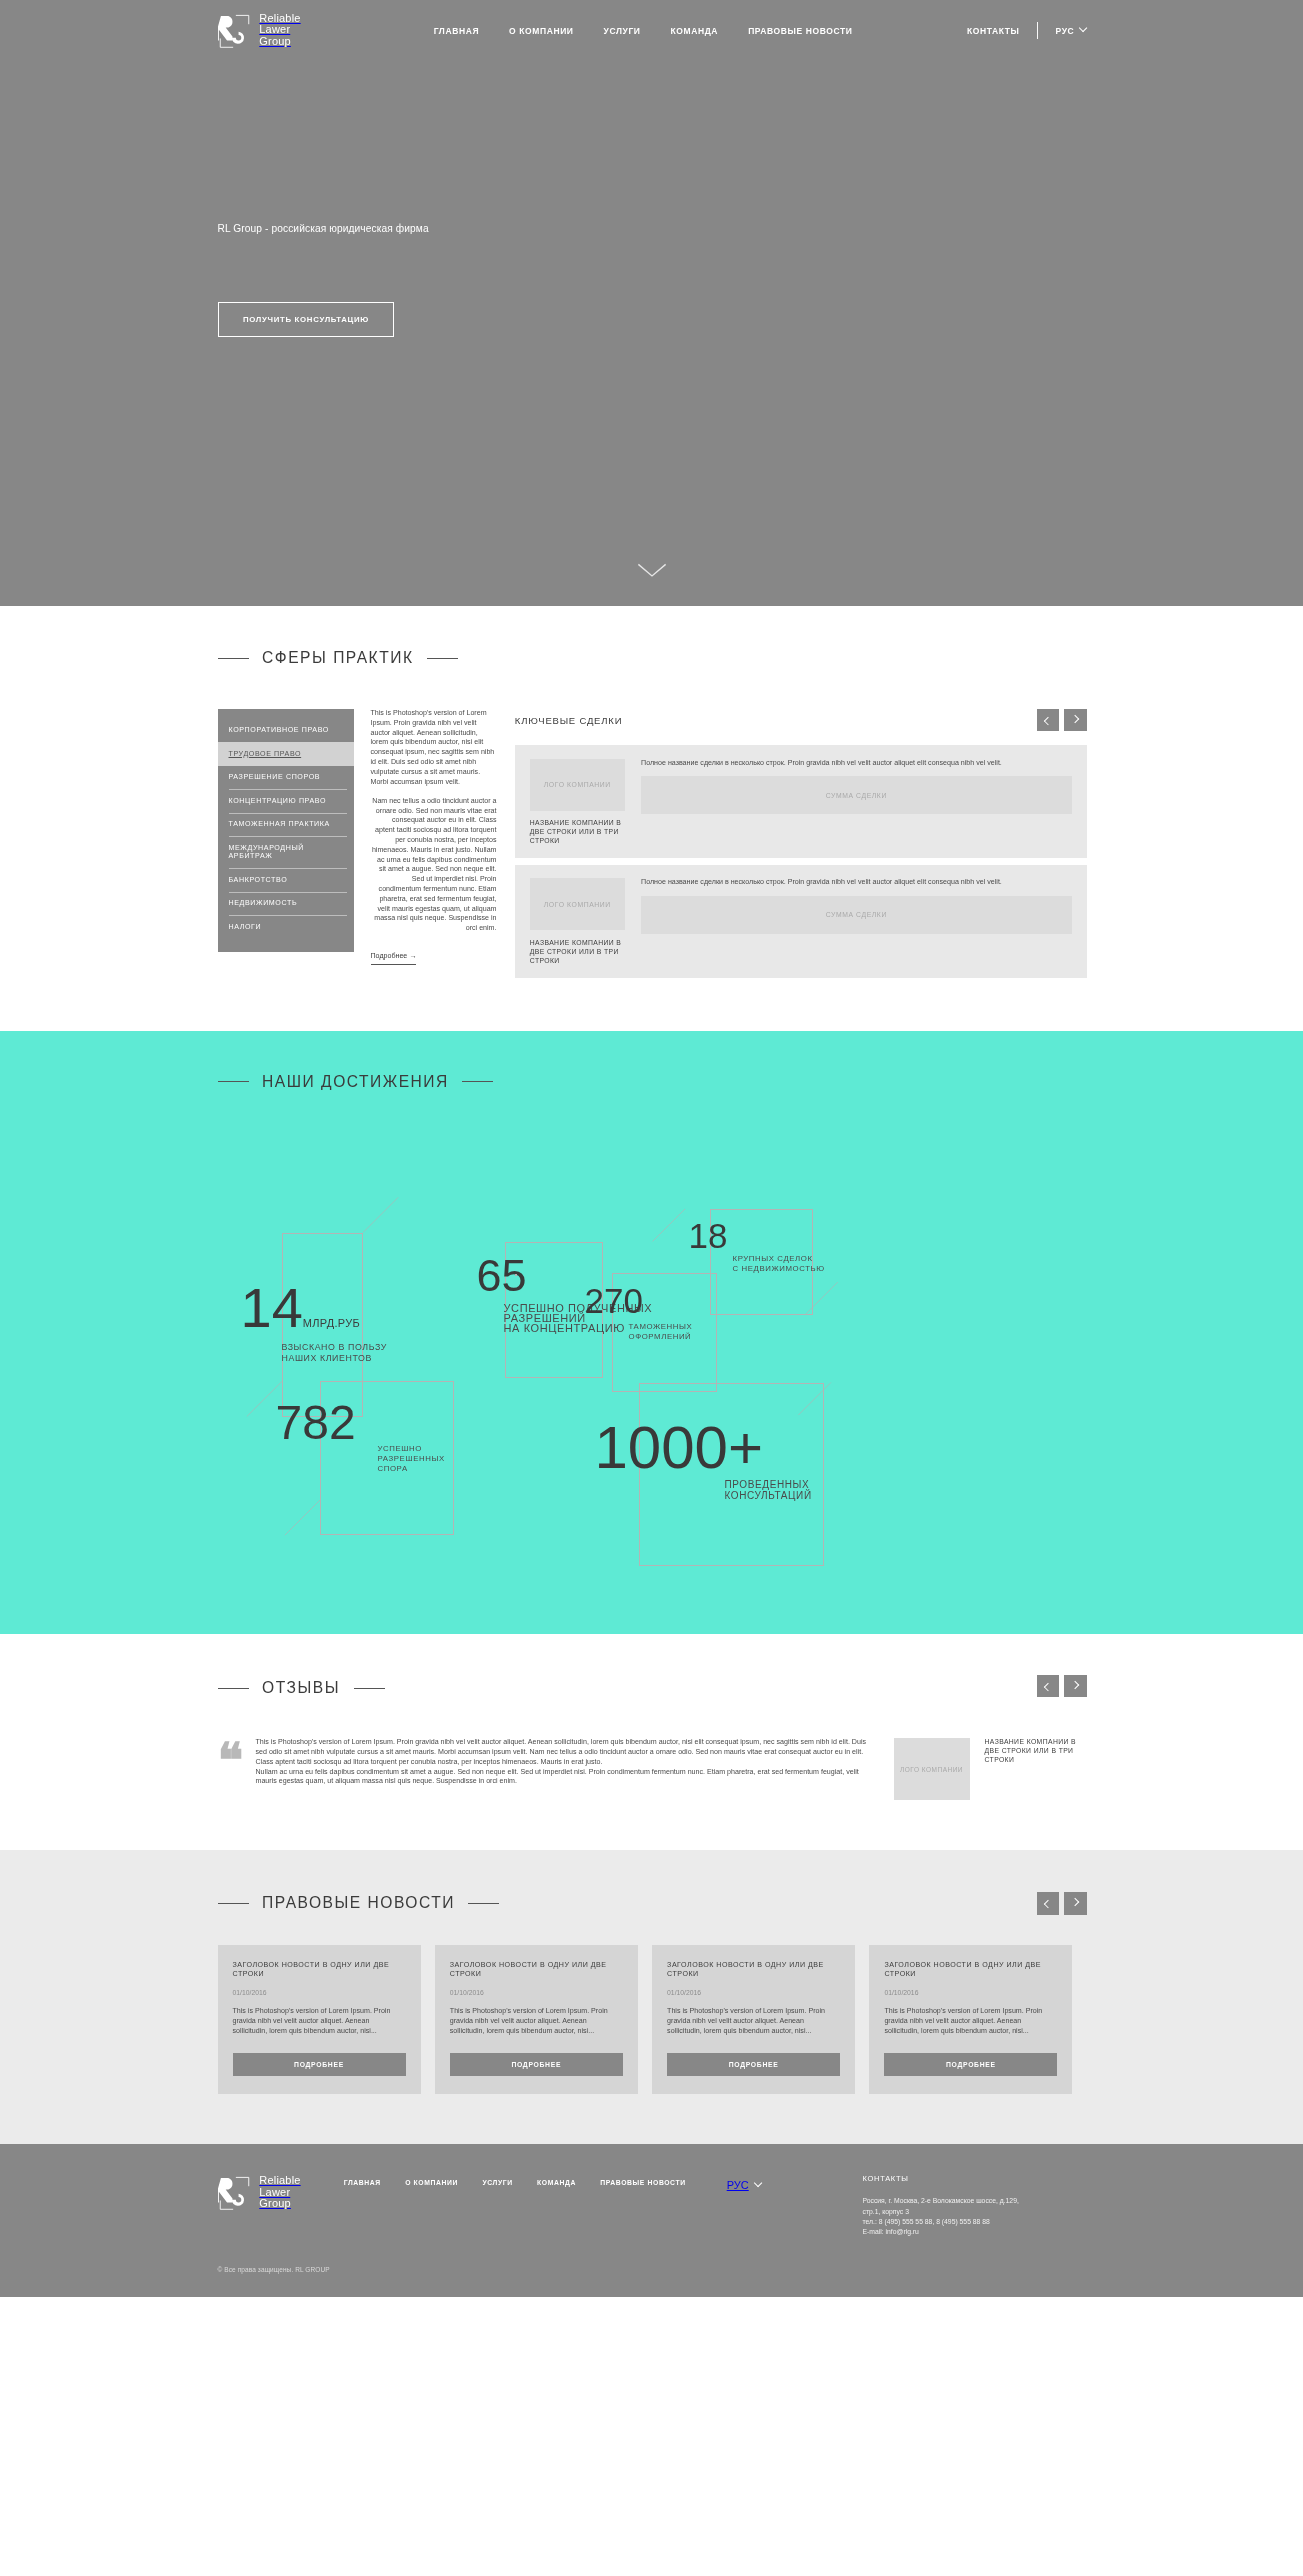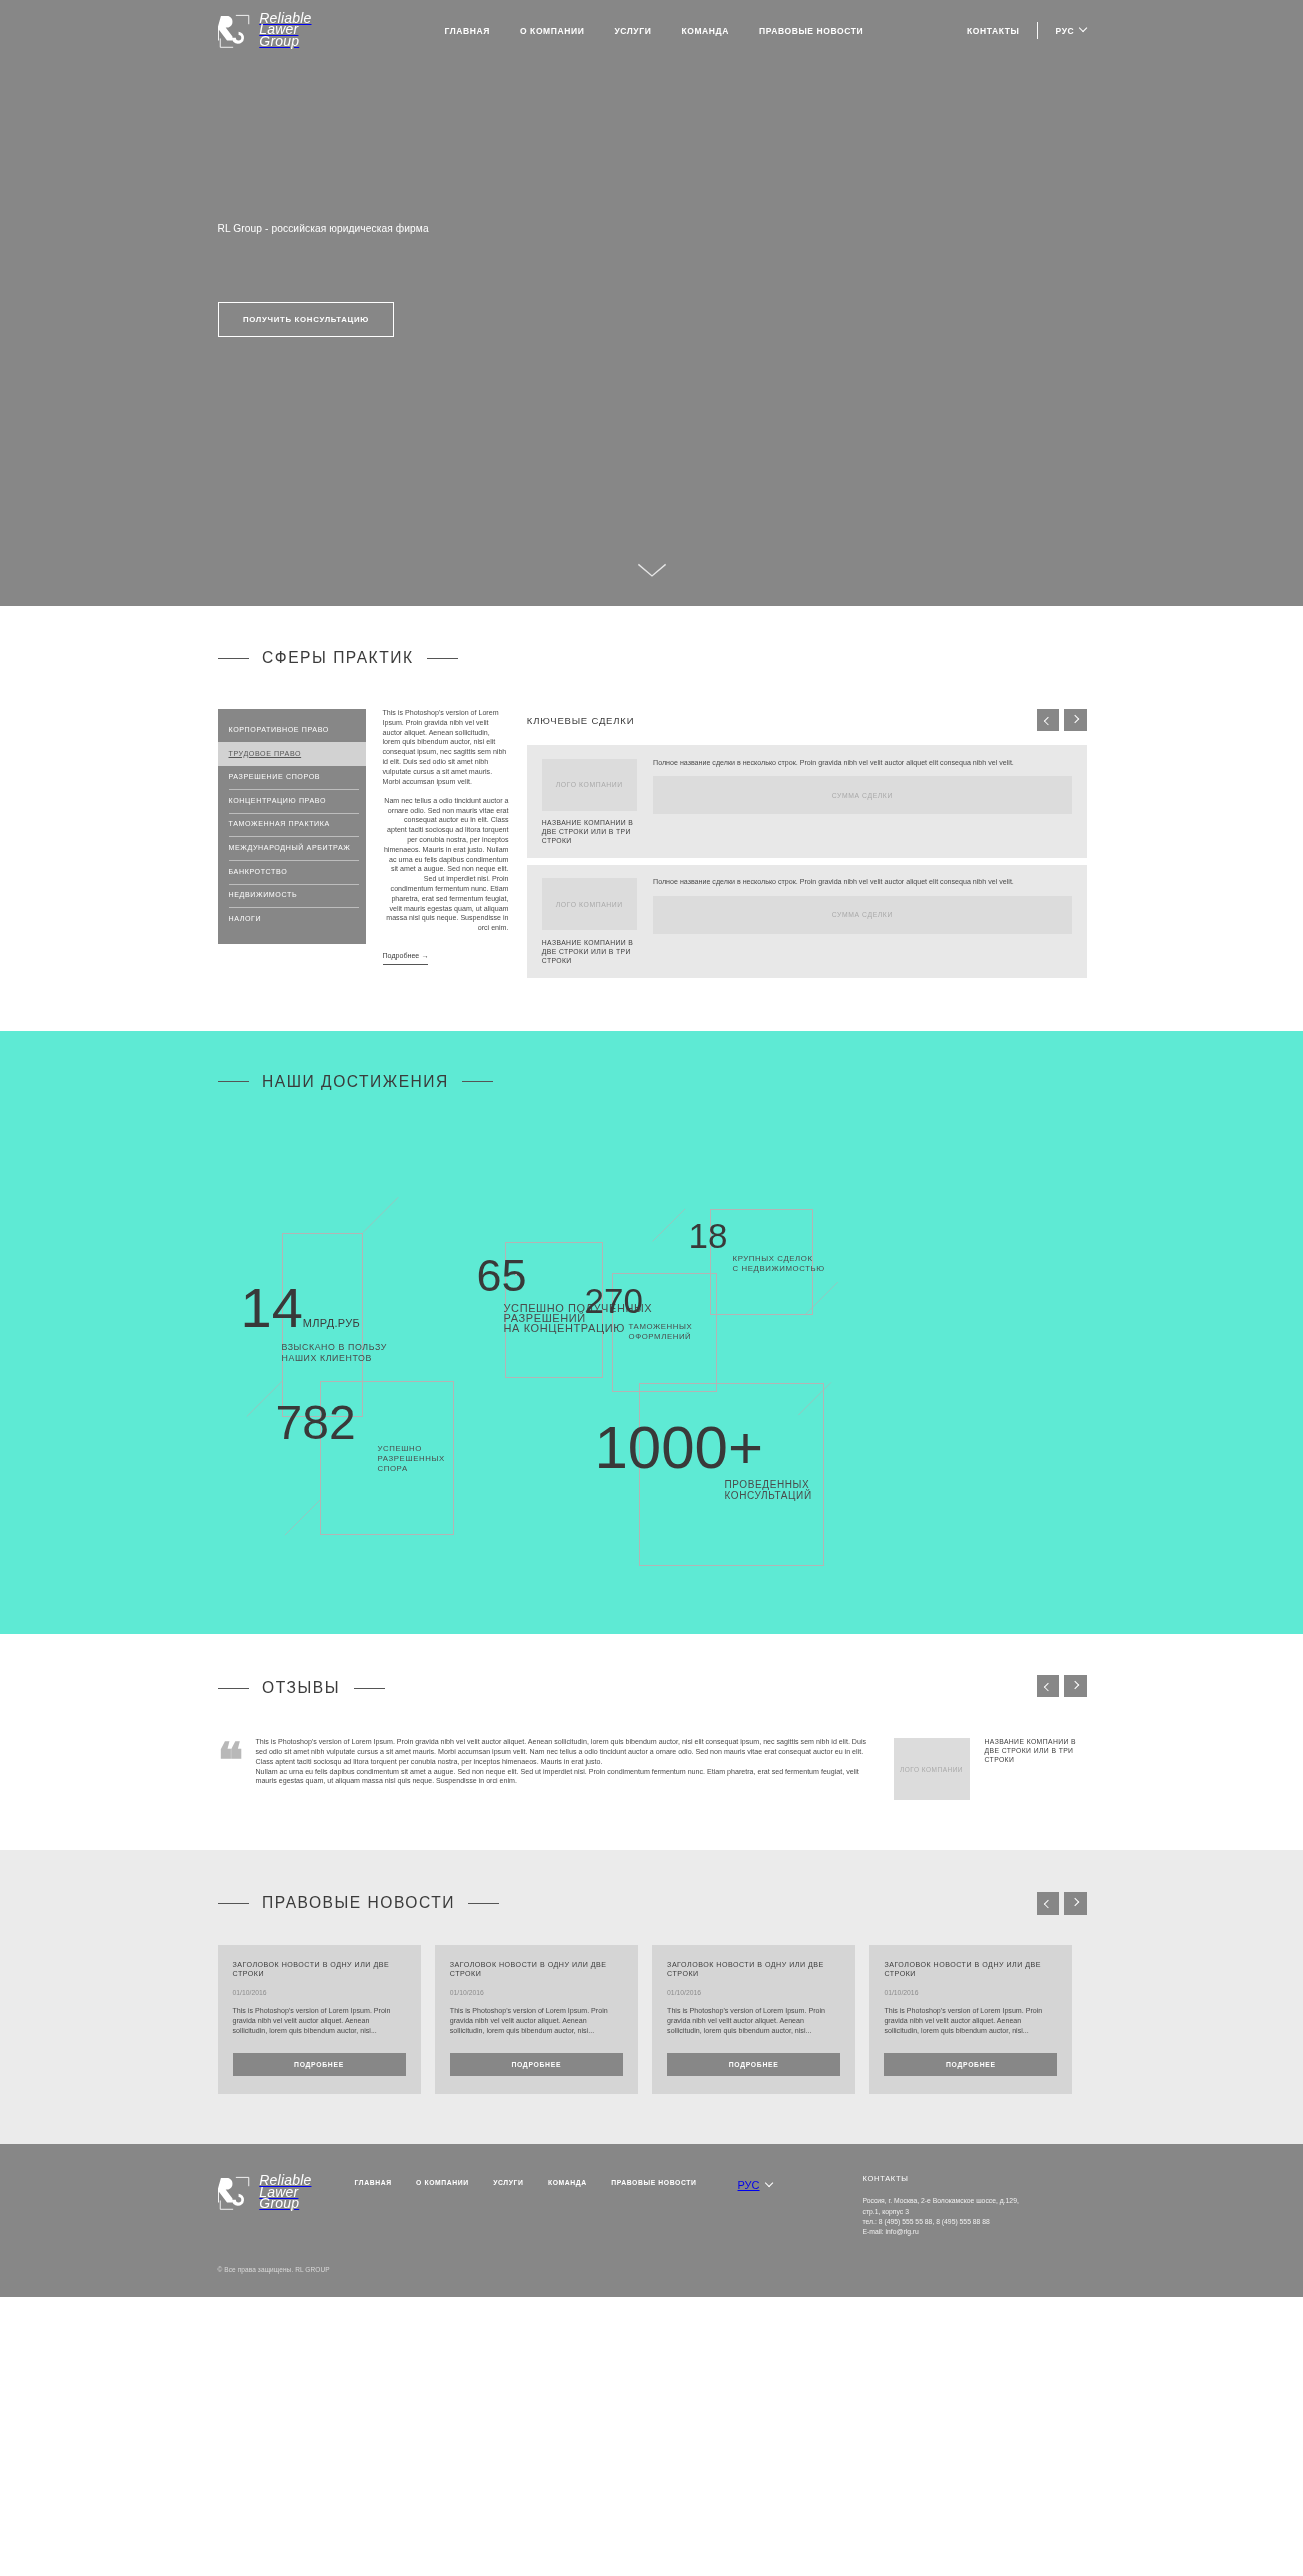--- a/index.html
+++ b/index.html
@@ -23,25 +23,24 @@
   .topbar {
     height: 61px;
     display: flex;
     align-items: center;
   }
   .logo { display: flex; align-items: flex-start; gap: 8.8px; }
   .logo-mark { width: 33px; height: 38px; position: relative; }
   .logo-mark svg { display:block; }
   .logo-words {
     color: #ffffff;
-    font-size: 14px;
+    font-size: 11px;
     line-height: 11.5px;
     letter-spacing: 0.2px;
     padding-top: 1.4px;
-    font-style: italic;
   }
   .mainnav {
     display: flex;
     align-items: center;
     margin-left: 133px;
     gap: 30px;
   }
   .mainnav a {
     color: #ffffff;
     font-size: 8.5px;
@@ -126,21 +125,21 @@
   .sec-head .rule.left { margin-right: 13.6px; }
   .sec-head .rule.right { margin-left: 13.6px; }
 
   
   .practice { background: #ffffff; padding: 43px 0 53px; }
   .practice-grid {
     display: flex;
     margin-top: 42px;
     align-items: flex-start;
   }
-  .pa-list { width: 148px; background: #878787; padding: 9.5px 0 13.6px; flex: none; }
+  .pa-list { width: 136px; background: #878787; padding: 9.5px 0 13.6px; flex: none; }
   .pa-item {
     color: #ffffff;
     font-size: 7.1px;
     letter-spacing: 0.6px;
     padding: 7.5px 11px 8.1px;
     cursor: pointer;
     position: relative;
   }
   .pa-item + .pa-item::before {
     content: "";

